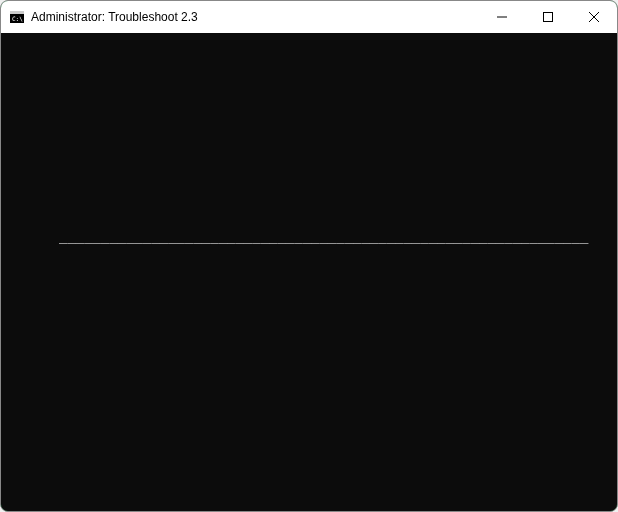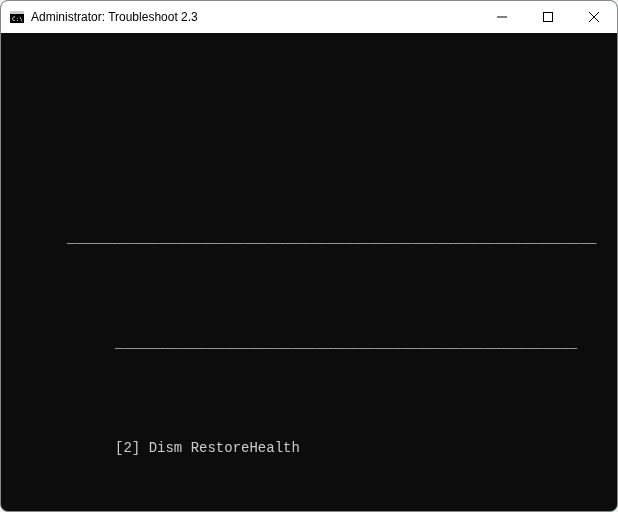--- a/index.html
+++ b/index.html
@@ -48,21 +48,21 @@
     font-size: 10px;
     color: #000;
   }
   .terminal {
     flex: 1;
     background: #0c0c0c;
     color: #cccccc;
     font-family: Consolas, "Courier New", monospace;
     font-size: 14px;
     line-height: 1.25;
-    padding: 4px 4px 4px 16px;
+    padding: 4px 4px 4px 8px;
     white-space: pre;
     overflow: hidden;
     position: relative;
   }
   .blankline { height: 1.25em; }
   .hr-outer {
     color: #cccccc;
     padding-left: 50px;
   }
   .hr-inner {
@@ -106,23 +106,21 @@
         </svg>
     </div>
   </div>
 
   <div class="terminal">
     <div class="blankline"></div>
     <div class="blankline"></div>
     <div class="blankline"></div>
     <div class="hr-outer">_______________________________________________________________</div>
     <div class="blankline"></div>
-    <div class="hr-inner">_______________________________________________________</div>
     <div class="blankline"></div>
-    <div class="menu-line"><span>[2]</span> <span>Dism RestoreHealth</span></div>
     
     
     
     
     
     
     
     
     
     

